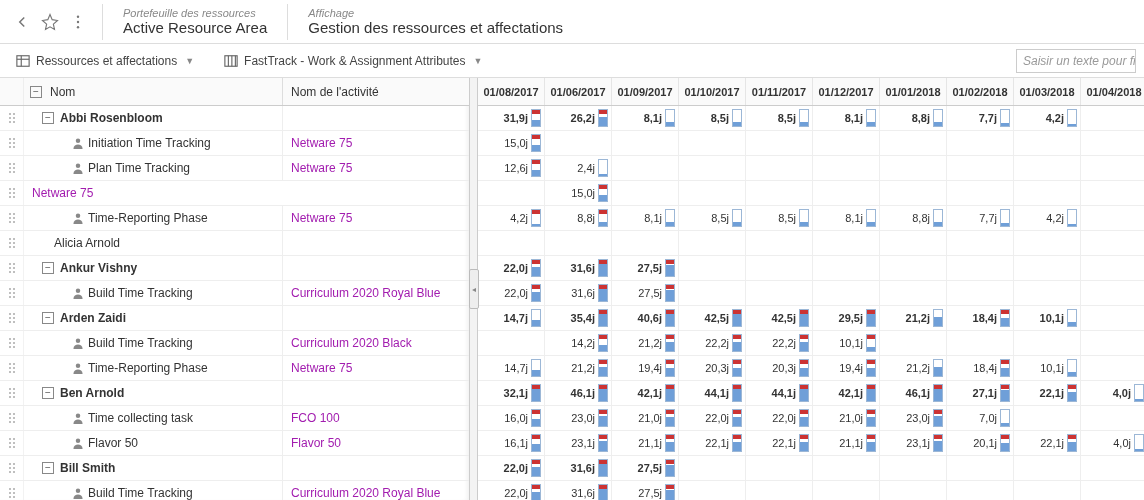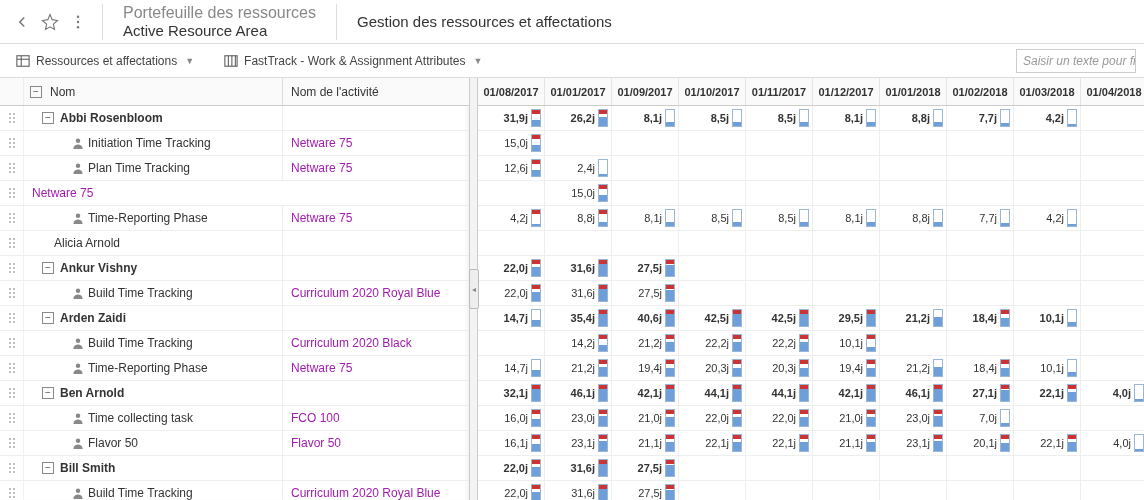--- a/index.html
+++ b/index.html
@@ -4,21 +4,21 @@
 <style>
   * { box-sizing: border-box; margin: 0; padding: 0; }
   body { font-family: Arial, Helvetica, sans-serif; font-size: 12px; color: #333; background: #fff; overflow: hidden; width: 1144px; height: 500px; }
   
   
   .header { display: flex; align-items: center; height: 44px; border-bottom: 1px solid #ddd; padding: 0 8px; }
   .hbtn { width: 28px; height: 28px; display: flex; align-items: center; justify-content: center; color: #777; cursor: pointer; }
   .hbtn svg { width: 18px; height: 18px; }
   .divider-v { width: 1px; height: 36px; background: #ddd; margin: 0 10px; }
   .crumb { display: flex; flex-direction: column; padding: 0 10px; }
-  .crumb-small { font-size: 16px; color: #888; }
+  .crumb-small { font-size: 11px; color: #888; font-style: italic; }
   .crumb-large { font-size: 15px; color: #333; }
 
   
   .toolbar { display: flex; align-items: center; height: 34px; border-bottom: 1px solid #ddd; padding: 0 8px; }
   .tool { display: flex; align-items: center; gap: 6px; padding: 4px 8px; color: #444; cursor: pointer; }
   .tool svg { width: 14px; height: 14px; color: #666; }
   .caret { font-size: 9px; color: #888; margin-left: 2px;}
   .toolbar .spacer { flex: 1; }
   .search { width: 120px; height: 24px; border: 1px solid #ccc; padding: 0 6px; font-size: 12px; color: #999; font-style: italic; display:flex; align-items:center; overflow:hidden; white-space:nowrap;}
 
@@ -82,20 +82,21 @@
         <circle cx="12" cy="19" r="1.6"></circle>
       </svg>
   </div>
   <div class="divider-v"></div>
   <div class="crumb">
     <span class="crumb-small">Portefeuille des ressources</span>
     <span class="crumb-large">Active Resource Area</span>
   </div>
   <div class="divider-v"></div>
   <div class="crumb">
+    <span class="crumb-small">Affichage</span>
     <span class="crumb-large">Gestion des ressources et affectations</span>
   </div>
 </div>
 
 <div class="toolbar">
   <div class="tool">
     <svg viewBox="0 0 16 16" fill="none" stroke="currentColor" stroke-width="1.3">
         <rect x="1" y="2" width="14" height="12"></rect>
         <line x1="1" y1="6" x2="15" y2="6"></line>
         <line x1="6" y1="2" x2="6" y2="14"></line>
@@ -449,21 +450,21 @@
       </div>
   </div>
 
   <div class="splitter">
     <div class="splitter-handle">◂</div>
   </div>
 
   <div class="right-pane">
     <div class="colhdr-row" id="date-hdr">
         <div class="datecol">01/08/2017</div>
-        <div class="datecol">01/01/2017</div>
+        <div class="datecol">01/06/2017</div>
         <div class="datecol">01/09/2017</div>
         <div class="datecol">01/10/2017</div>
         <div class="datecol">01/11/2017</div>
         <div class="datecol">01/12/2017</div>
         <div class="datecol">01/01/2018</div>
         <div class="datecol">01/02/2018</div>
         <div class="datecol">01/03/2018</div>
         <div class="datecol">01/04/2018</div>
       </div>
     <div class="body" id="right-body">

